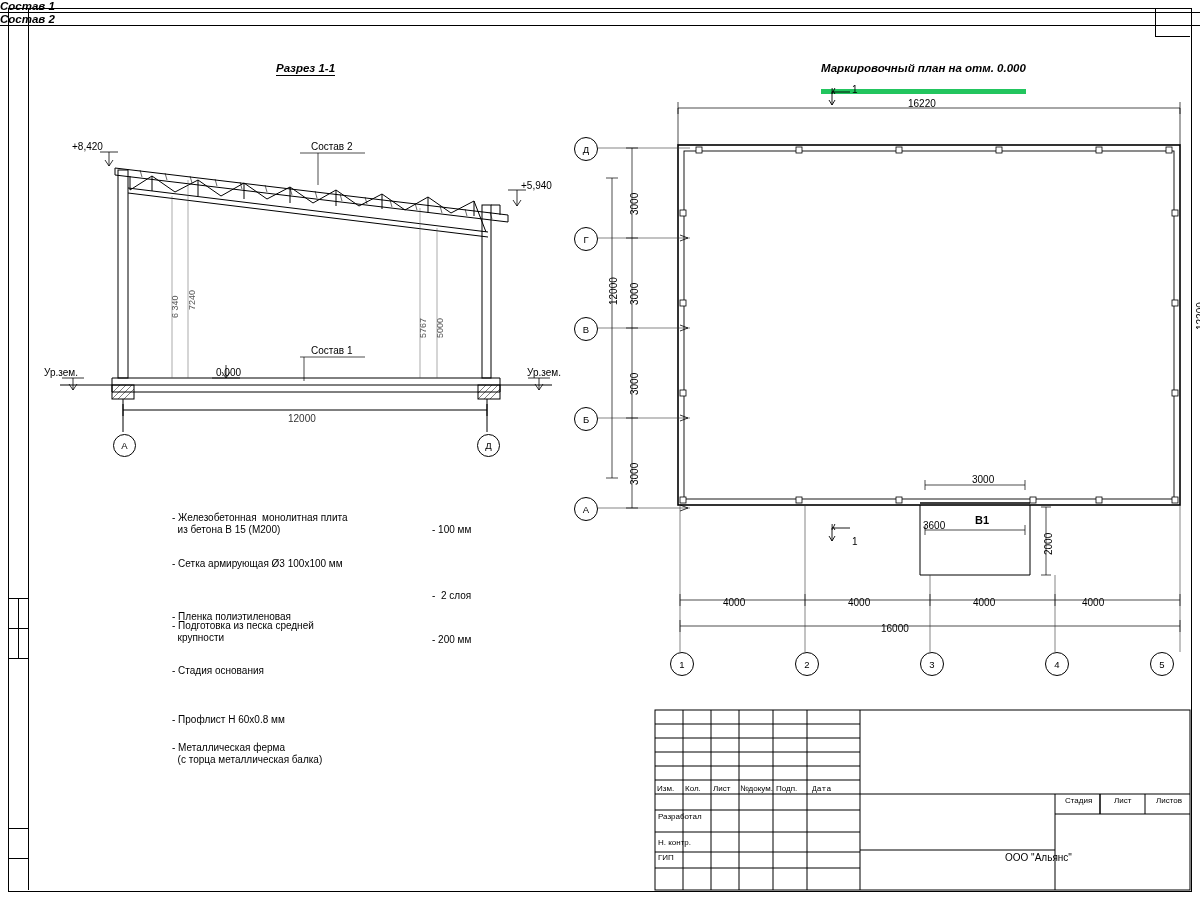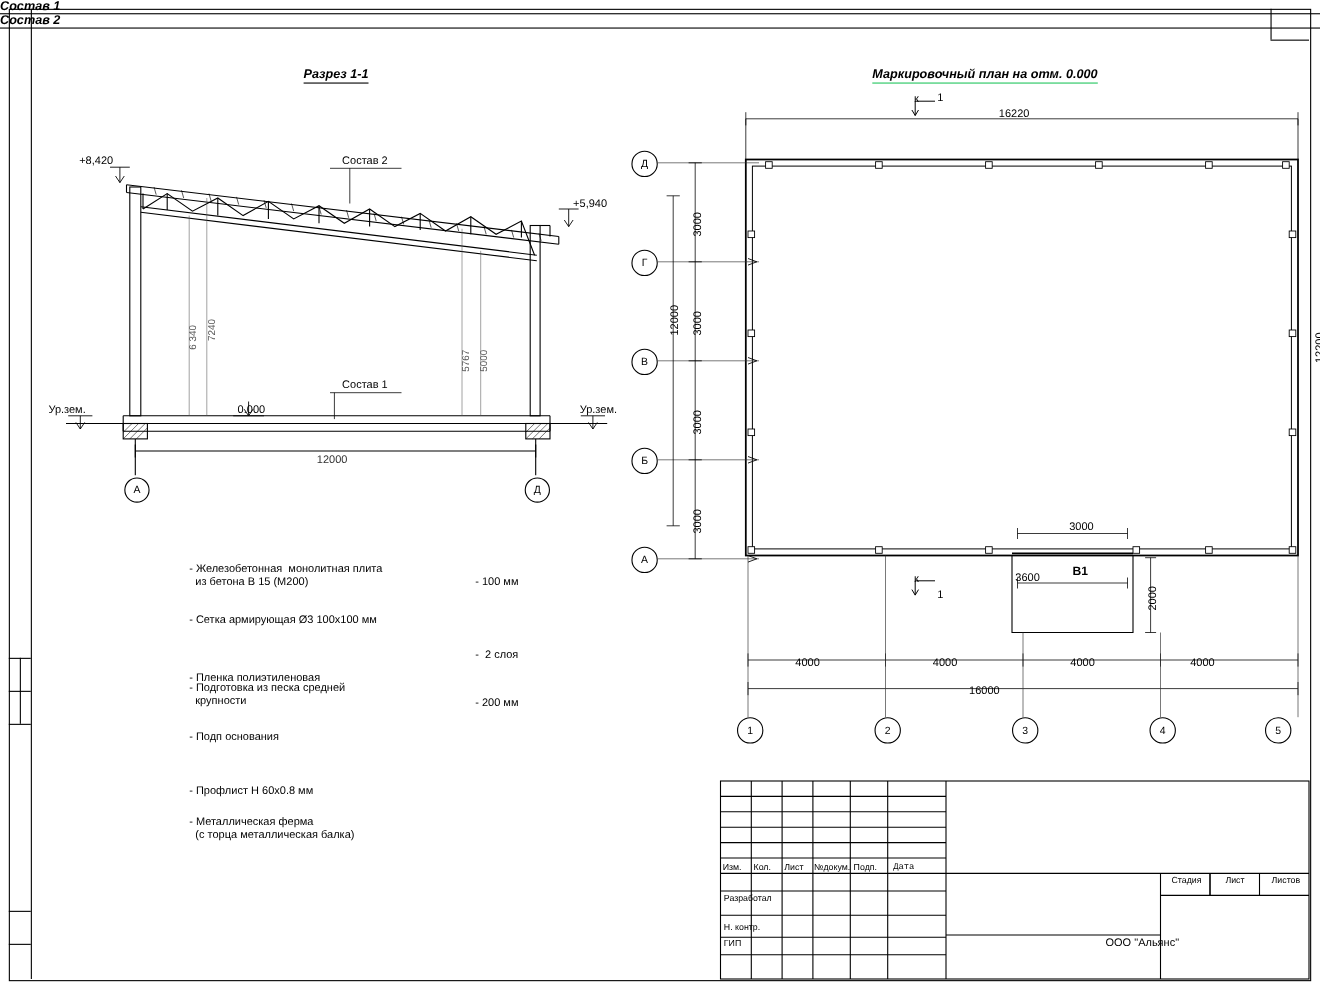--- a/index.html
+++ b/index.html
@@ -175,29 +175,29 @@
   <div class="txt t10" style="left:172px;top:558px;">- Сетка армирующая Ø3 100х100 мм</div>
   <div class="txt t10" style="left:432px;top:558px;"></div>
 
   <div class="txt t10" style="left:172px;top:564px;margin-top:47px;">- Пленка полиэтиленовая</div>
   <div class="txt t10" style="left:432px;top:590px;">-  2 слоя</div>
 
   <div class="txt t10" style="left:172px;top:620px;">- Подготовка из песка средней
   крупности</div>
   <div class="txt t10" style="left:432px;top:634px;">- 200 мм</div>
 
-  <div class="txt t10" style="left:172px;top:665px;">- Подп основания</div>
+  <div class="txt t10" style="left:172px;top:665px;">- Стадия основания</div>
 
   <div class="title" style="left:313px;top:682px;border-bottom:1px solid #000;">Состав 2</div>
 
   <div class="txt t10" style="left:172px;top:714px;">- Профлист Н 60х0.8 мм</div>
   <div class="txt t10" style="left:172px;top:742px;">- Металлическая ферма
   (с торца металлическая балка)</div>
 
-  <div class="title" style="position:absolute;left:793px;top:62px;border-bottom:1px solid #22c55e;padding-bottom:1px;">Маркировочный план на отм. 0.000</div>
+  <div class="title" style="position:absolute;left:821px;top:62px;border-bottom:5px solid #22c55e;padding-bottom:15px;">Маркировочный план на отм. 0.000</div>
 
   <svg style="left:560px;top:60px;width:640px;height:640px;">
     <g stroke="#000" fill="none">
 
       <rect x="118" y="85" width="502" height="360" stroke-width="1.6"></rect>
       <rect x="124" y="91" width="490" height="348" stroke-width="0.9"></rect>
 
       <path d="M360 445 L360 515 L470 515 L470 445" stroke-width="1"></path>
       <line x1="360" y1="443" x2="470" y2="443" stroke-width="1.6"></line>
 

